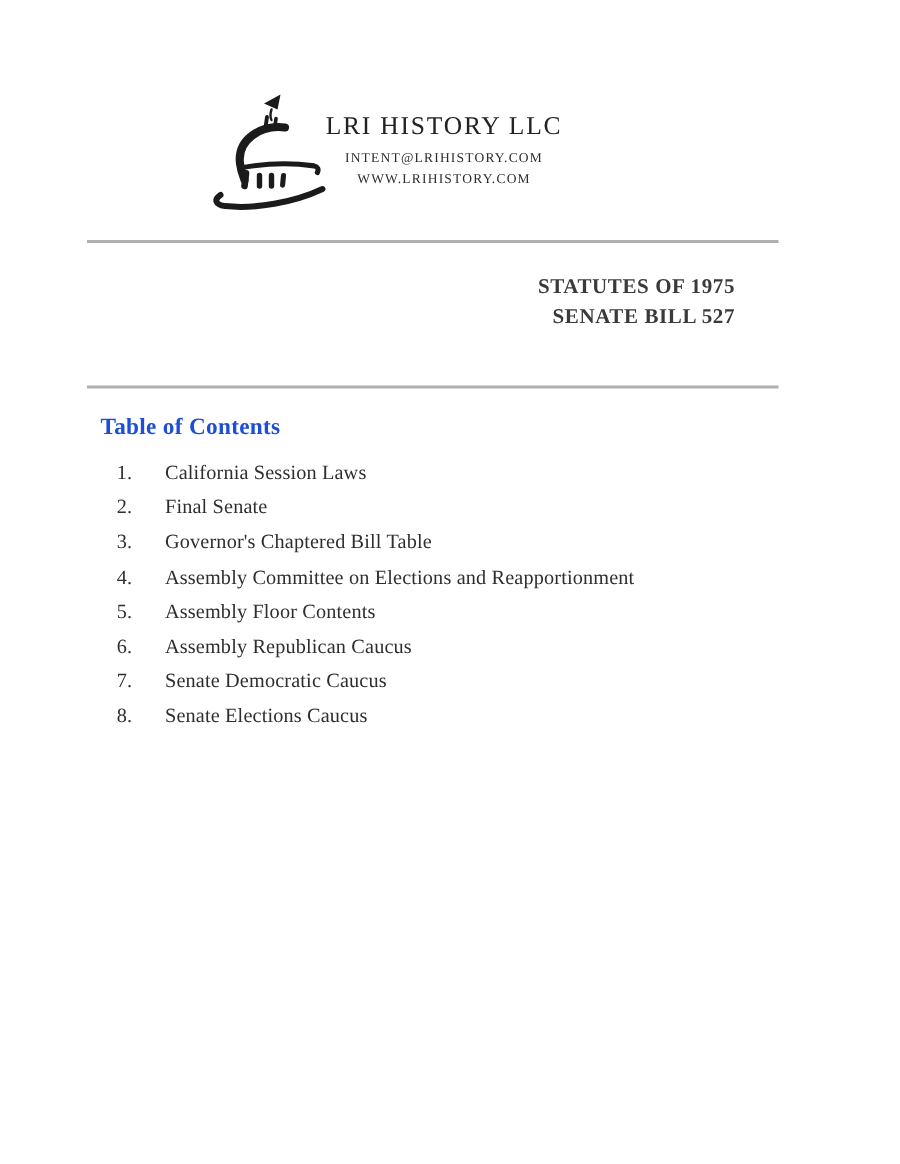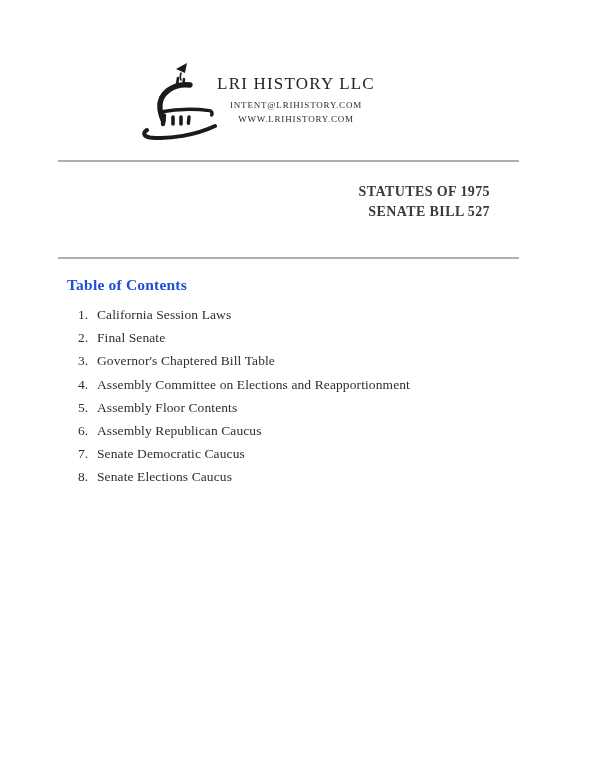--- a/index.html
+++ b/index.html
@@ -108,20 +108,21 @@
   }
   .toc-num {
     width: 14px;
     text-align: right;
     margin-right: 9px;
     flex: 0 0 auto;
   }
   .toc-label {
     flex: 1 1 auto;
     letter-spacing: 0.1px;
+    margin-left: 13px;
   }
 </style>
 </head>
 <body>
 
 <div class="page">
 
   <svg class="logo" viewBox="0 0 78 80" fill="none" stroke="#1b1b1b" stroke-linecap="round">
 
     <path d="M47 3 L36 9 L45 13 Z" fill="#1b1b1b" stroke="none"></path>

